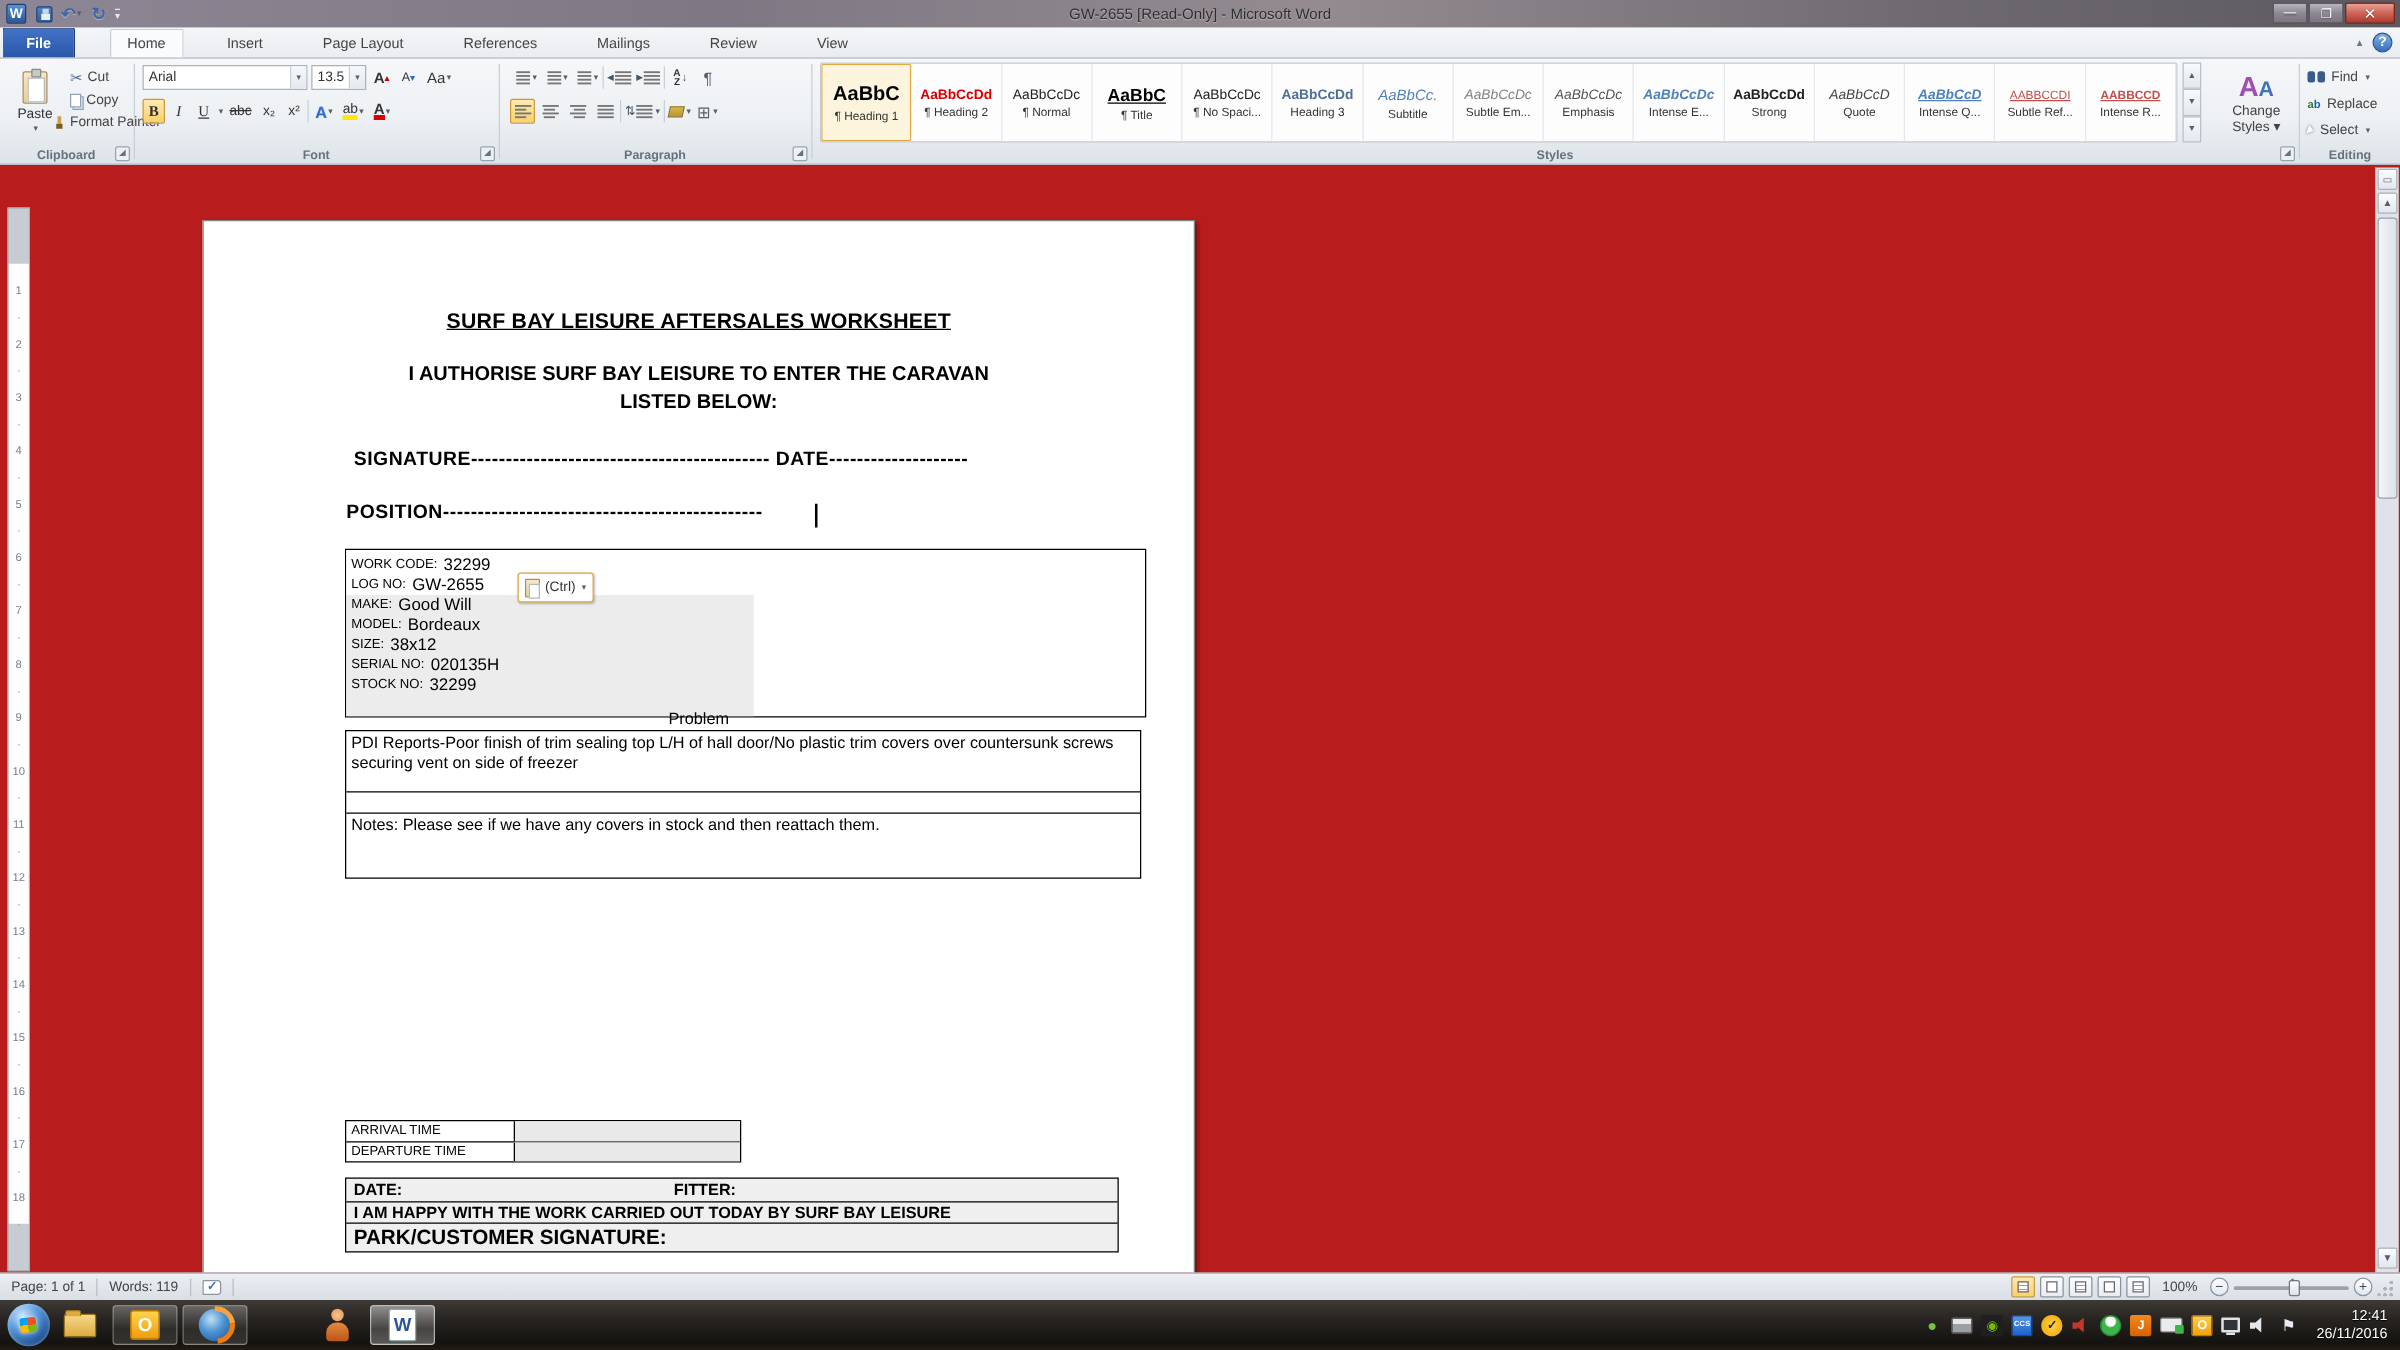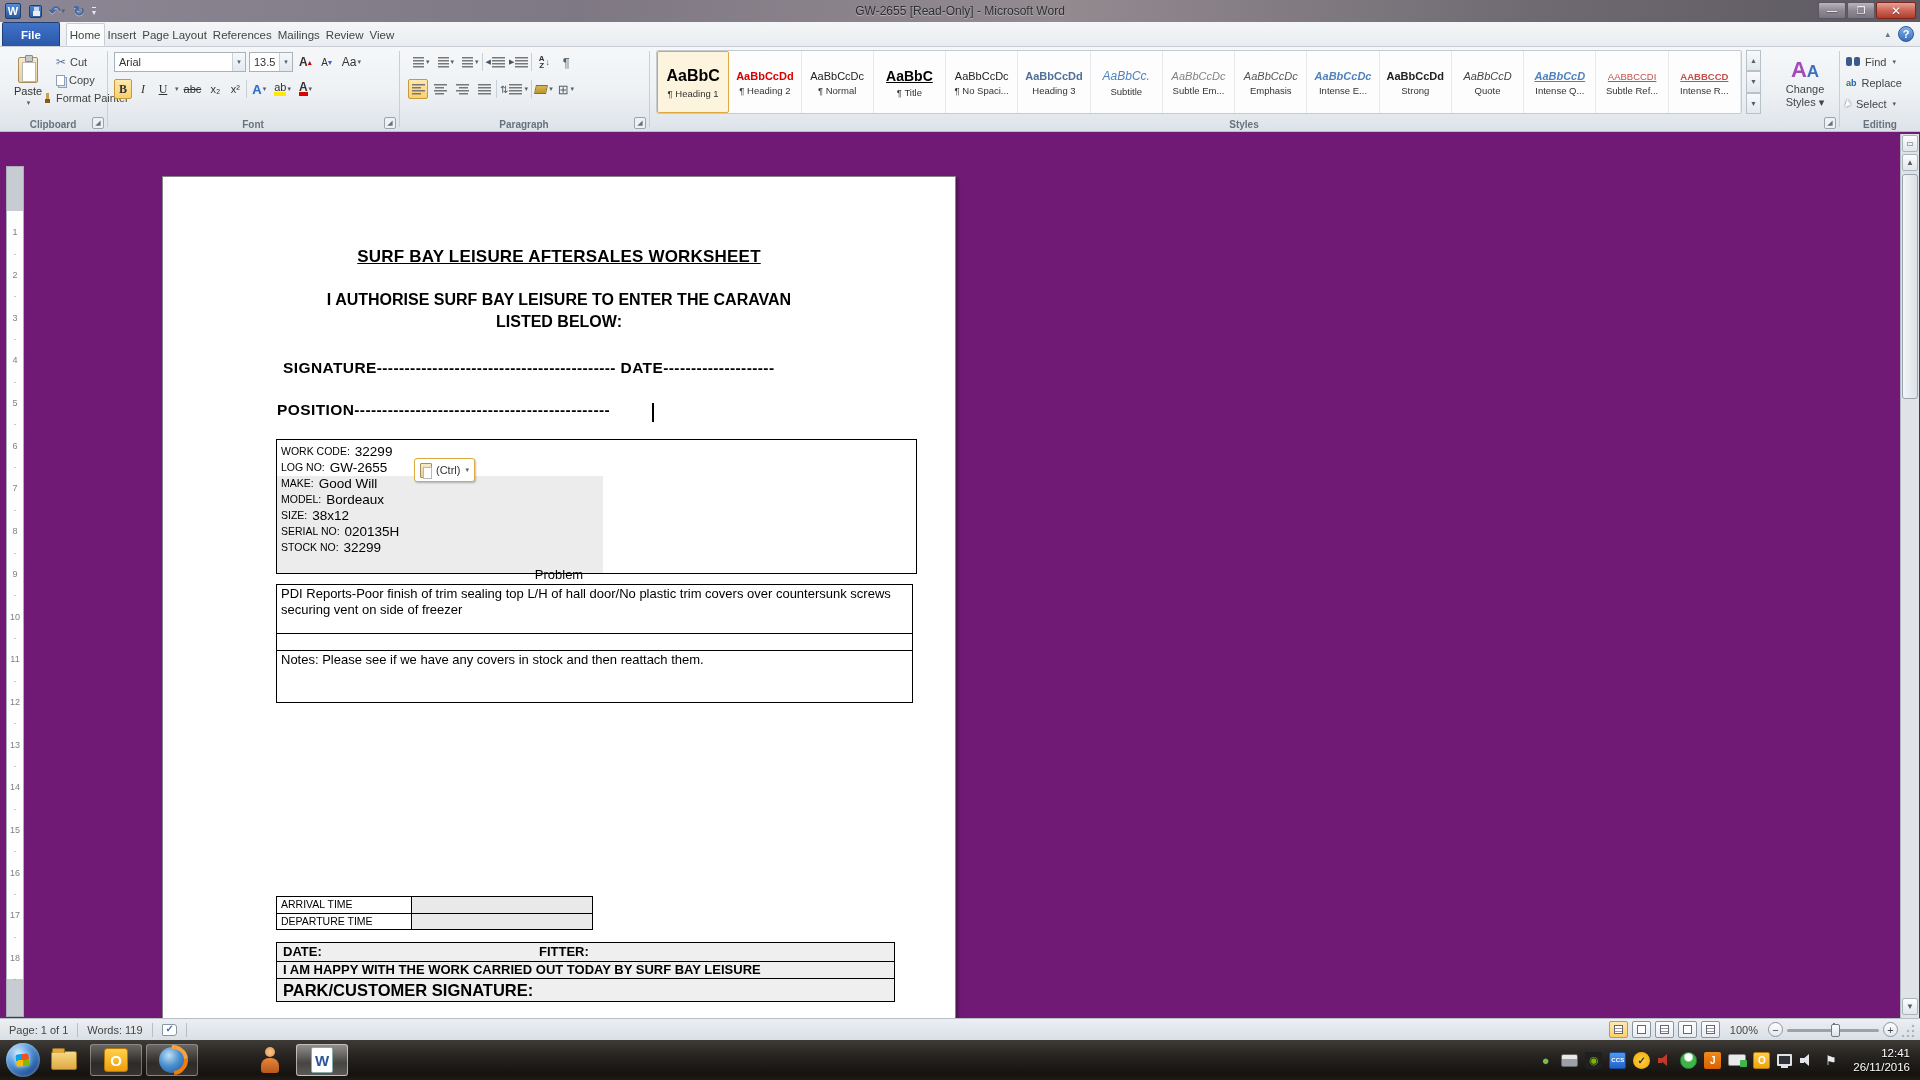--- a/index.html
+++ b/index.html
@@ -26,21 +26,21 @@
     text-shadow:0 1px 1px rgba(255,255,255,.45); }
   #winbtns { position:absolute; right:4px; top:2px; display:flex; gap:1px; }
   .winbtn { width:28px; height:17px; border:1px solid #5a5560; border-radius:2px;
     background:linear-gradient(#b9b4bd,#8e8893 50%,#7b7580); color:#fff; font-size:10px;
     display:flex; align-items:center; justify-content:center; text-shadow:0 1px 1px rgba(0,0,0,.4); }
   .winbtn.close { width:40px; background:linear-gradient(#e8a199,#cf6a5c 45%,#b03b2c); border-color:#7e2619; font-size:12px; }
 
   
   #tabrow { left:0; top:22px; width:1920px; height:25px; background:linear-gradient(#f4f6f8,#e9edf1);
     border-bottom:1px solid #c8cdd3; display:flex; align-items:flex-end; }
-  .rtab { height:23px; padding:0 3px; display:flex; align-items:center; font-size:11.5px; color:#444; }
+  .rtab { height:23px; padding:0 13px; display:flex; align-items:center; font-size:11.5px; color:#444;margin-left:22px; }
   .rtab.t-file { background:linear-gradient(#4173c8,#2a57a8); color:#fff; font-weight:bold; border:1px solid #1f3f7a;
     border-bottom:none; border-radius:2px 2px 0 0; margin:0 6px 0 2px; padding:0 18px; height:24px; }
   .rtab.t-active { background:#fafbfc; border:1px solid #c8cdd3; border-bottom:1px solid #fafbfc; border-radius:2px 2px 0 0; }
   #tabrow-right { position:absolute; right:6px; top:26px; display:flex; gap:8px; align-items:center; }
   .mini-chevron { color:#6e7780; font-size:9px; }
   .help-btn { width:16px; height:16px; border-radius:50%; background:linear-gradient(#7fb2e8,#3a6fbe);
     border:1px solid #2a5590; color:#fff; font-size:11px; font-weight:bold; display:flex; align-items:center; justify-content:center; }
 
   
   #ribbon { left:0; top:47px; width:1920px; height:85px;
@@ -152,21 +152,21 @@
   .ind-first { left:403px; top:138px; width:0; height:0; border-left:5px solid transparent; border-right:5px solid transparent; border-top:7px solid #aeb6bf; }
   .ind-hang { left:403px; top:148px; width:0; height:0; border-left:5px solid transparent; border-right:5px solid transparent; border-bottom:6px solid #aeb6bf; }
   .ind-box { left:404px; top:154px; width:8px; height:4px; background:#aeb6bf; border:1px solid #7e868e; }
   .ind-right { left:1000px; top:148px; width:0; height:0; border-left:5px solid transparent; border-right:5px solid transparent; border-bottom:6px solid #aeb6bf; }
   #vruler { left:6px; top:166px; width:18px; height:851px; border:1px solid #a9b0b8; background:#c6ccd2; display:flex; flex-direction:column; }
   .vseg { width:100%; } .vseg.white { background:#fefefe; }
   .vc { height:42.7px; display:flex; align-items:center; justify-content:center; font-size:9px; color:#7a8288; position:relative; }
   .vc::after { content:"·"; position:absolute; bottom:-5px; color:#8a9097; }
 
   
-  #docarea { left:0; top:132px; width:1920px; height:886px; background:#701a75; overflow:hidden; }
+  #docarea { left:0; top:132px; width:1920px; height:886px; background:#b91c1c; overflow:hidden; }
   #page { position:absolute; left:162px; top:44px; width:794px; height:980px; background:#fff;
     border:1px solid #828486; box-shadow:2px 2px 3px rgba(0,0,0,.35); }
   .doc-center { position:absolute; left:0; width:100%; text-align:center; white-space:nowrap; }
   #doc-title { top:70px; font-size:17px; font-weight:bold; text-decoration:underline; color:#000; letter-spacing:.2px; }
   #auth1 { top:114px; font-size:16px; font-weight:bold; color:#000; }
   #auth2 { top:136px; font-size:16px; font-weight:bold; color:#000; }
   .sigline { position:absolute; font-size:15.5px; font-weight:bold; color:#000; white-space:nowrap; letter-spacing:.4px; }
   #sig { left:120px; top:182px; }
   #pos { left:114px; top:224px; }
   .caret { position:absolute; width:1.5px; height:19px; background:#000; }

